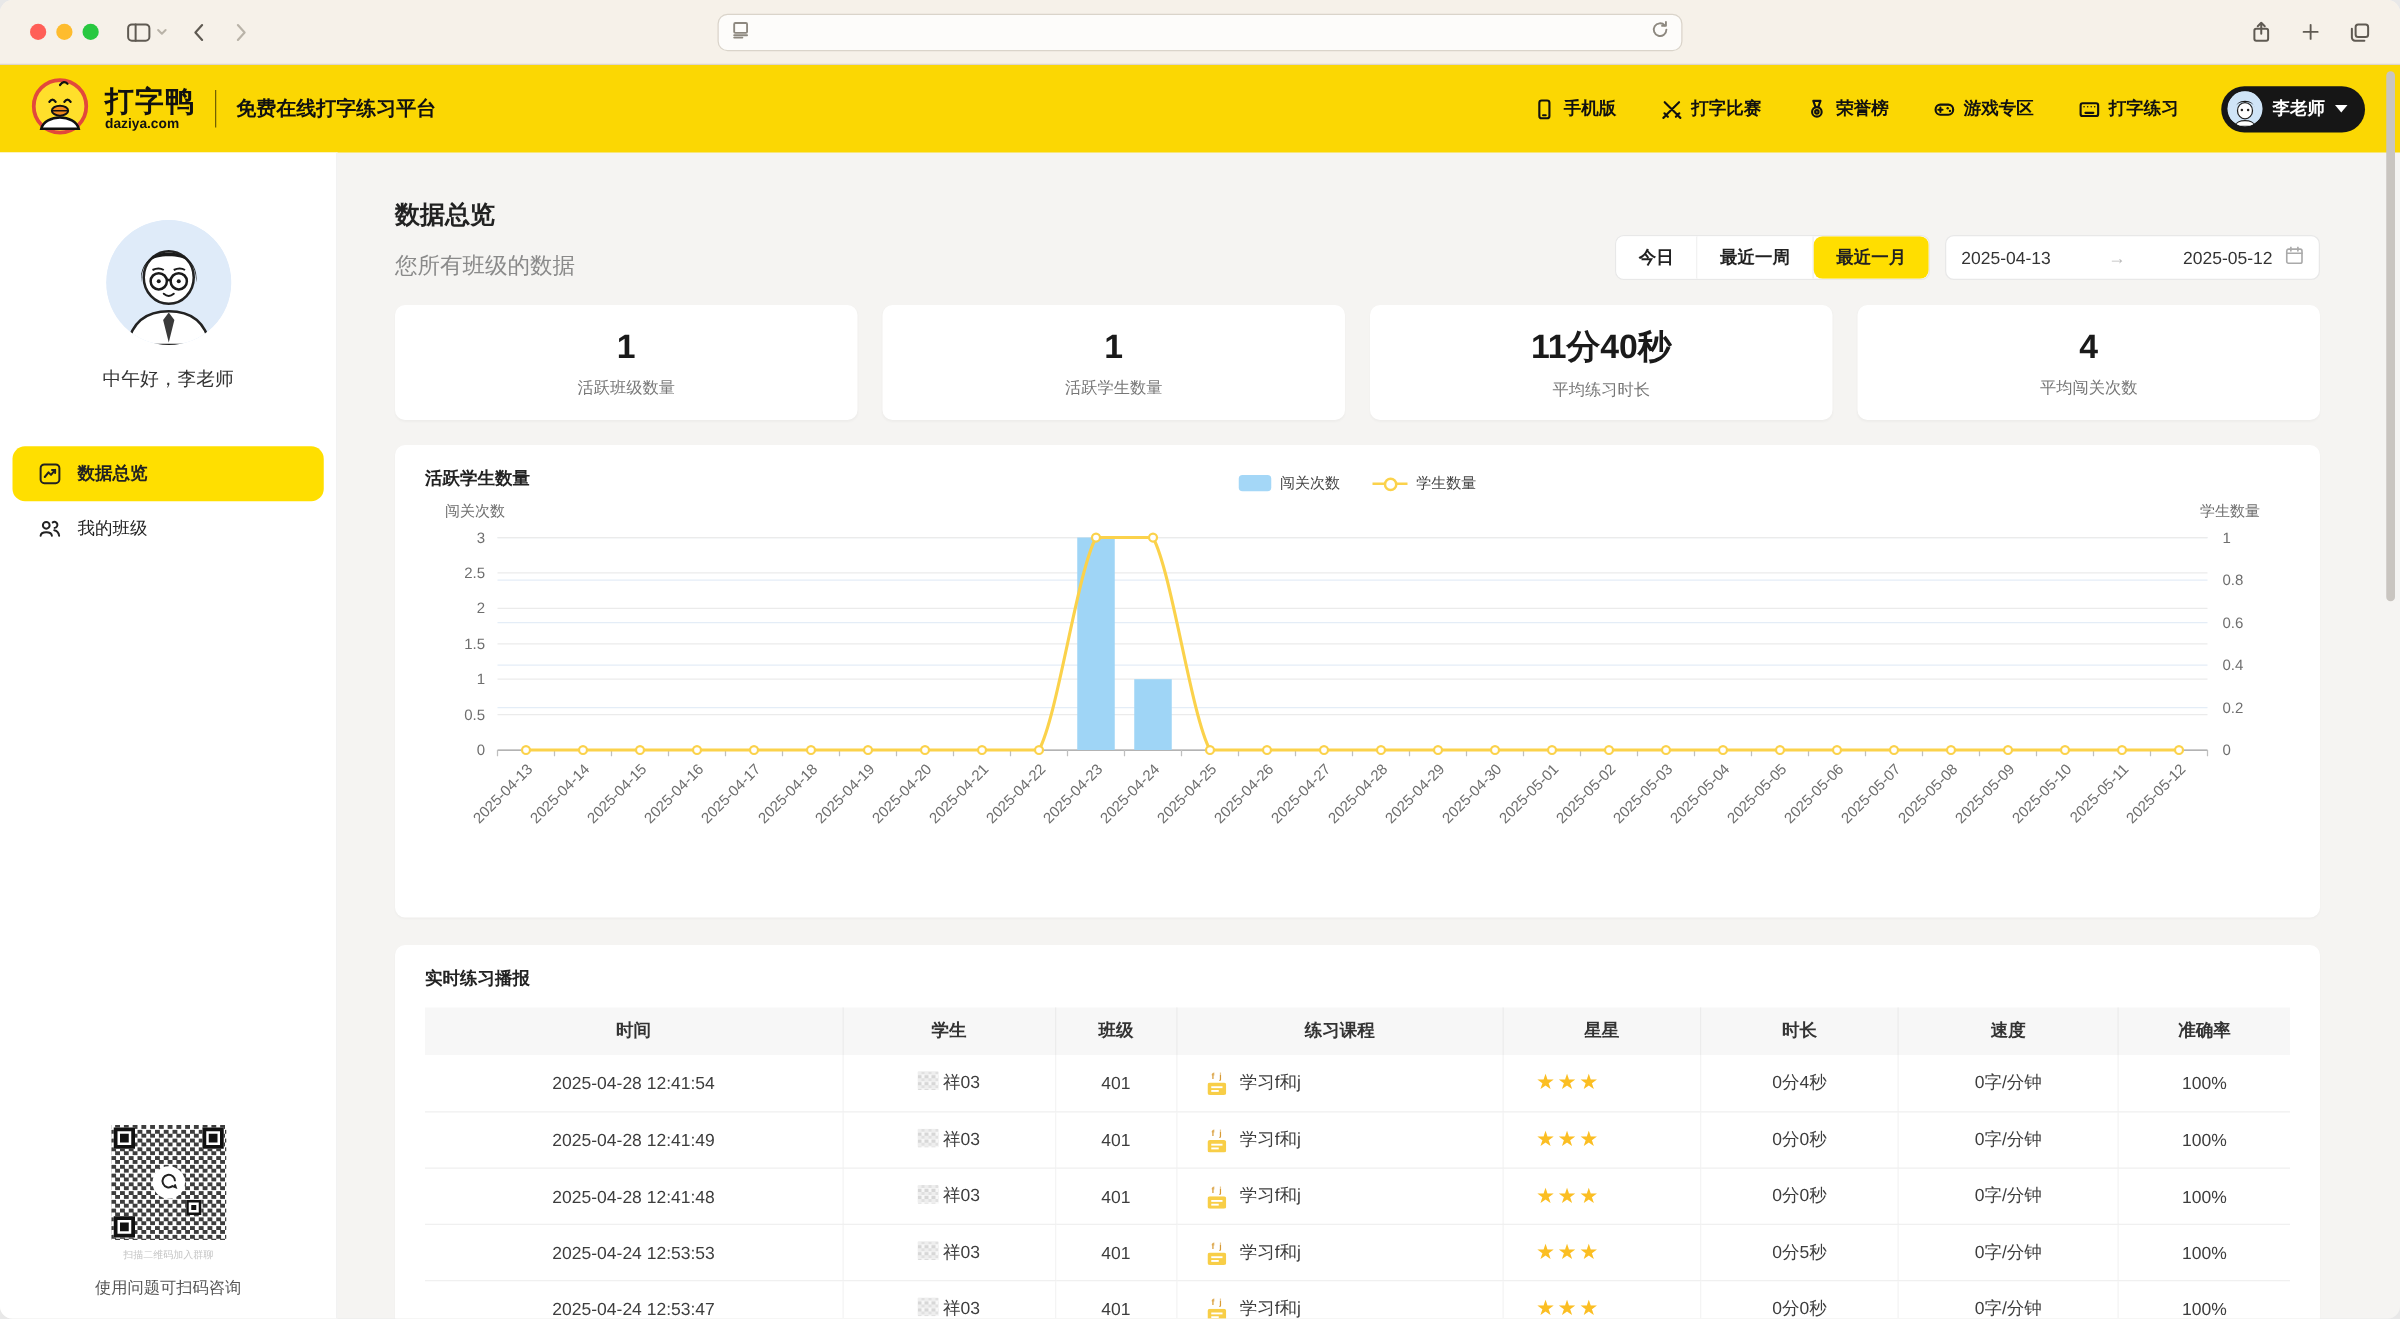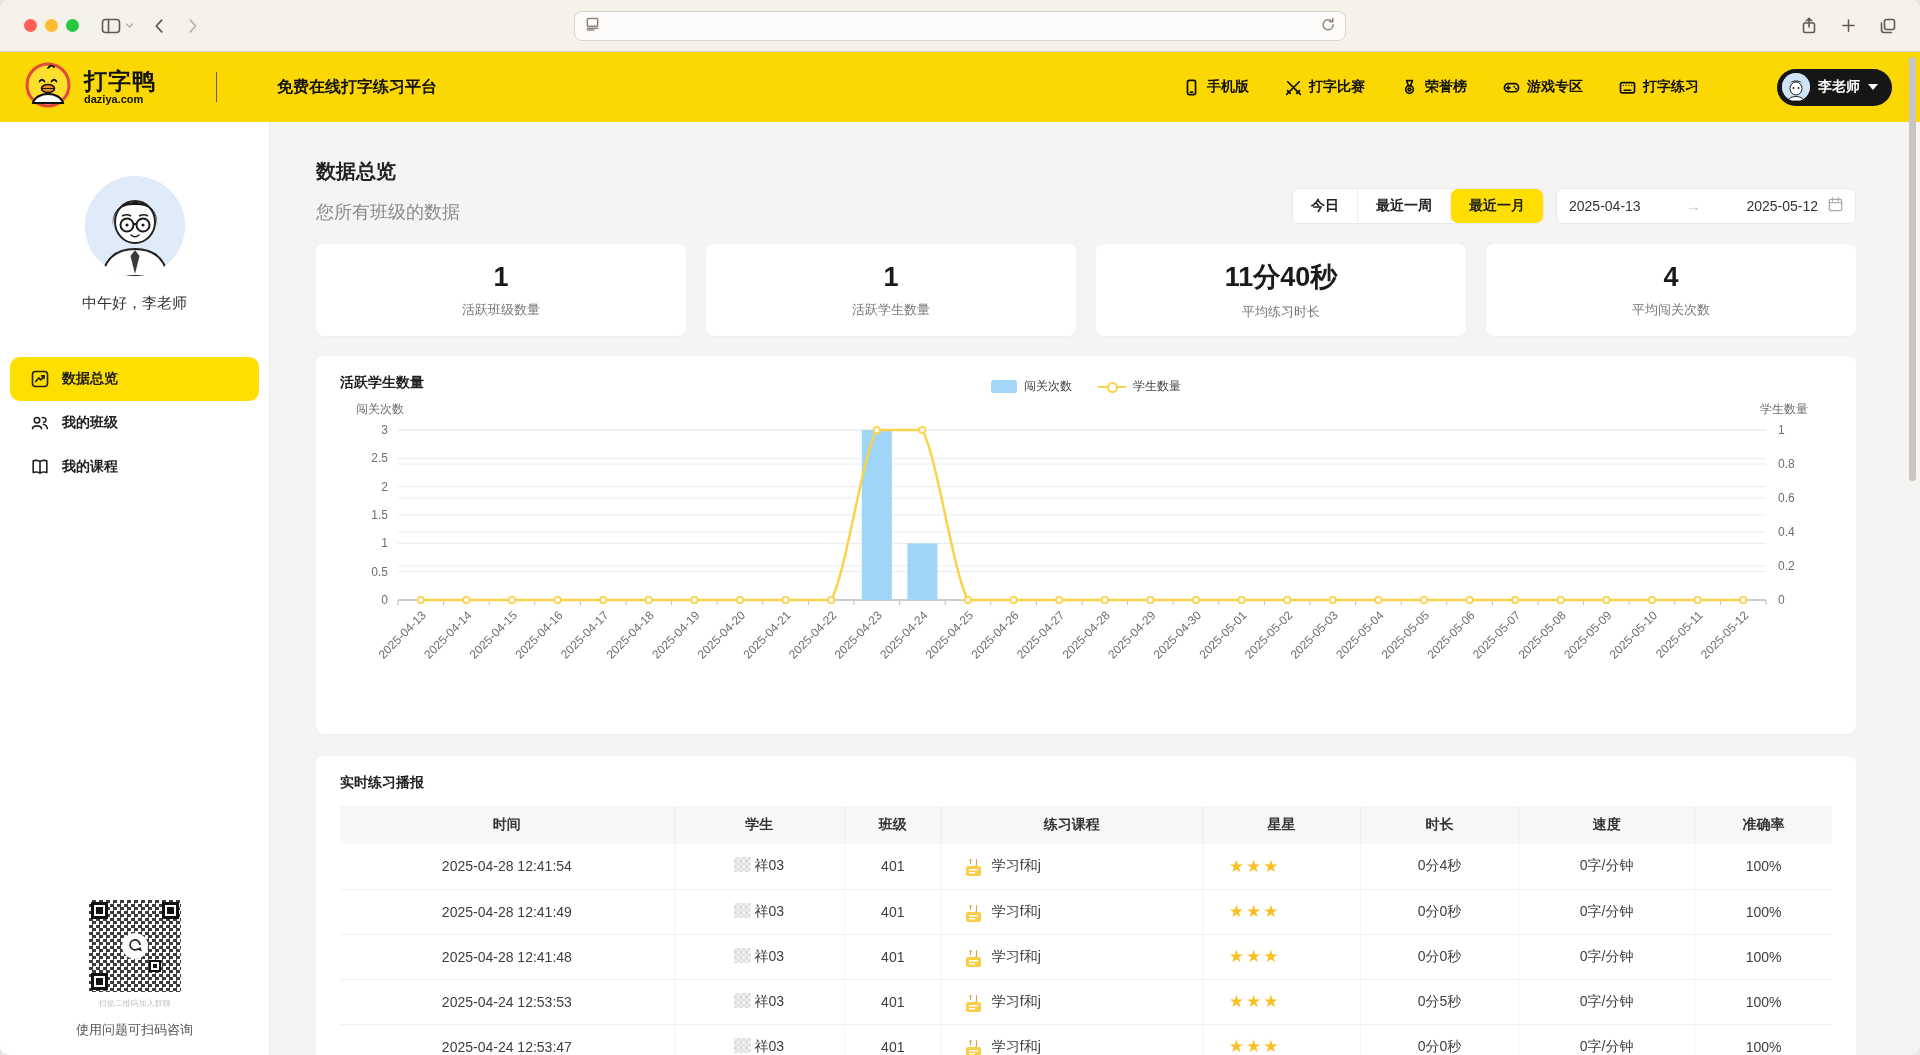--- a/index.html
+++ b/index.html
@@ -12,41 +12,41 @@
   .dot { width:13px; height:13px; border-radius:50%; }
   .dot.red{background:#FF5F57}.dot.yellow{background:#FEBC2E}.dot.green{background:#28C840}
   .chrome .btn { color:#5f5a52; display:flex; align-items:center; justify-content:center; }
   .chrome svg { stroke:currentColor; fill:none; stroke-width:1.6; stroke-linecap:round; stroke-linejoin:round; }
   .chrome .dim { color:#b9b3a8; }
   .addr { position:absolute; left:50%; top:11px; transform:translateX(-50%); width:772px; height:30px; background:#FDFCFA; border:1px solid #DAD4CA; border-radius:8px; display:flex; align-items:center; padding:0 10px; color:#8d887f; }
   .addr .grow{flex:1}
   .chrome-right { margin-left:auto; display:flex; gap:24px; color:#5f5a52; }
 
   
-  .topnav { height:70px; background:#FBD703; display:flex; align-items:center; padding:0 28px 0 24px;gap:44px; }
+  .topnav { height:70px; background:#FBD703; display:flex; align-items:center; padding:0 28px 0 24px; }
   .logo-wrap { display:flex; align-items:center; gap:12px; }
   .logo-text .t1 { font-size:23px; font-weight:900; color:#111; letter-spacing:1px; line-height:24px; }
   .logo-text .t2 { font-size:11px; color:#111; font-weight:700; }
   .nav-div { width:1px; height:30px; background:rgba(0,0,0,.55); margin:0 16px; }
   .tagline { font-size:16px; font-weight:800; color:#111; }
   .nav-menu { margin-left:auto; display:flex; align-items:center; gap:36px; }
   .nav-item { display:flex; align-items:center; gap:7px; font-size:14px; font-weight:700; color:#111; cursor:pointer; }
   .nav-item svg { width:17px; height:17px; stroke:#111; fill:none; stroke-width:1.5; stroke-linecap:round; stroke-linejoin:round; }
   .user-pill { margin-left:34px; display:flex; align-items:center; gap:8px; background:#161616; color:#fff; height:37px; border-radius:19px; padding:0 14px 0 5px; cursor:pointer; }
   .user-pill .uavatar { width:28px; height:28px; border-radius:50%; background:#CFE4F7; overflow:hidden; flex:none; }
   .user-pill .uname { font-size:14px; font-weight:700; }
   .user-pill .caret { width:0; height:0; border-left:5px solid transparent; border-right:5px solid transparent; border-top:6px solid #fff; }
 
   
   .body-row { display:flex; height:933px; }
   .sidebar { width:270px; background:#fff; border-right:1px solid #eee; display:flex; flex-direction:column; align-items:center; padding-top:54px; }
   .avatar-big { width:100px; height:100px; border-radius:50%; background:#DFEBF9; overflow:hidden; }
   .greeting { margin-top:18px; font-size:15px; color:#333; }
   .side-menu { margin-top:44px; width:100%; }
-  .side-item { display:flex; align-items:center; gap:12px; height:44px; margin:0 10px; padding-left:20px; font-size:14px; color:#222; border-radius:10px; cursor:pointer;font-weight:bold; }
+  .side-item { display:flex; align-items:center; gap:12px; height:44px; margin:0 10px; padding-left:20px; font-size:14px; color:#222; border-radius:10px; cursor:pointer; }
   .side-item.active { background:#FFDF00; font-weight:700; }
   .side-item svg { width:20px; height:20px; stroke:#1a1a1a; fill:none; stroke-width:1.6; stroke-linecap:round; stroke-linejoin:round; }
   .qr-block { margin-top:auto; margin-bottom:16px; display:flex; flex-direction:column; align-items:center; }
   .qr { position:relative; width:92px; height:92px; background:#fff; }
   .qr-bg { position:absolute; inset:0; background:conic-gradient(#1b1b1b 25%,#fff 0 50%,#1b1b1b 0 75%,#fff 0) 0 0/7px 7px; opacity:.85; }
   .finder { position:absolute; width:17px; height:17px; border:3px solid #111; background:#fff; }
   .finder i { position:absolute; inset:2px; background:#111; }
   .finder.tl{left:2px;top:2px}.finder.tr{right:2px;top:2px}.finder.bl{left:2px;bottom:2px}
   .finder.mini{width:12px;height:12px;border-width:2px;right:20px;bottom:20px}
   .qr-center { position:absolute; left:50%; top:50%; transform:translate(-50%,-50%); width:26px; height:26px; background:#fff; border-radius:50%; display:flex; align-items:center; justify-content:center; }
@@ -295,29 +295,20 @@
           <div class="side-item">
             <span class="icon" style="display:flex">
               <svg style="width:20px;height:20px;stroke:currentColor;fill:none;stroke-width:1.6;stroke-linecap:round;stroke-linejoin:round" viewBox="0 0 20 20">
                 <circle cx="7" cy="7.2" r="2.7"></circle>
                 <path d="M2.5 15.6 C2.8 11.9 11.2 11.9 11.5 15.6"></path>
                 <path d="M12.2 4.9 a2.4 2.4 0 1 1 1.5 4.4"></path>
                 <path d="M13.4 11.2 c2.3 .5 3.6 1.9 3.9 4.4"></path>
               </svg>
             </span>
             <span>我的班级</span>
-          </div>
-          <div class="side-item">
-            <span class="icon" style="display:flex">
-              <svg style="width:20px;height:20px;stroke:currentColor;fill:none;stroke-width:1.6;stroke-linecap:round;stroke-linejoin:round" viewBox="0 0 20 20">
-                <path d="M10 4.6 C8.2 3.2 4.8 3 3.2 4 V15.6 C4.8 14.6 8.2 14.8 10 16.2 C11.8 14.8 15.2 14.6 16.8 15.6 V4 C15.2 3 11.8 3.2 10 4.6 Z"></path>
-                <line x1="10" y1="4.6" x2="10" y2="16.2"></line>
-              </svg>
-            </span>
-            <span>我的课程</span>
           </div>
         </div>
       <div class="qr-block">
         <div class="qr">
           <div class="qr-bg"></div>
           <span class="finder tl">
               <i></i>
             </span>
             <span class="finder tr">
               <i></i>

